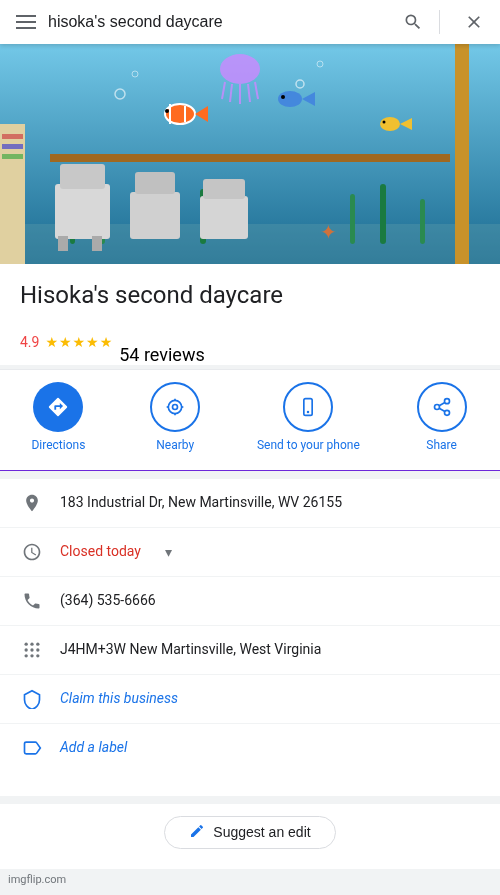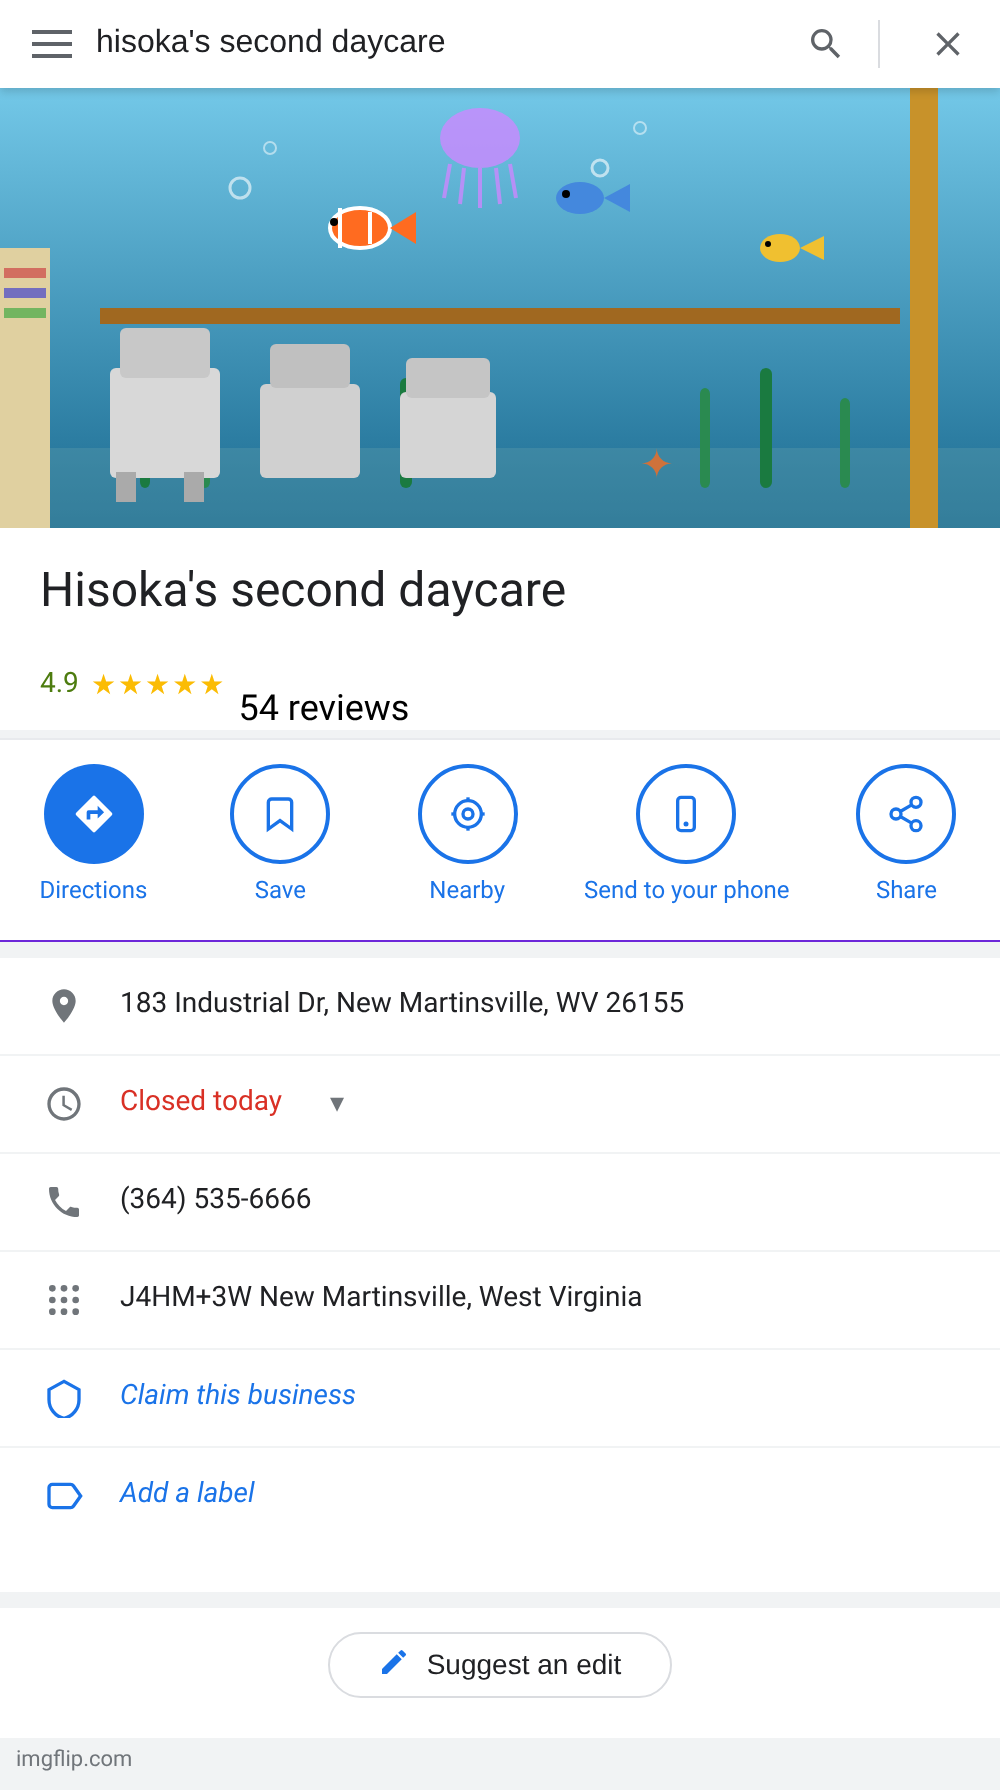--- a/index.html
+++ b/index.html
@@ -108,21 +108,21 @@
       margin-bottom: 8px;
     }
     .rating-row {
       display: flex;
       align-items: center;
       gap: 6px;
       margin-bottom: 4px;
     }
     .rating-number {
       font-size: 14px;
-      color: #4d7c0f;
+      color: #ef4444;
     }
     .stars {
       color: #fbbc04;
       font-size: 14px;
       letter-spacing: 1px;
     }
     .review-count {
       font-size: 18px;
       color: #000000;
       cursor: pointer;
@@ -374,28 +374,20 @@
 
   <div class="action-item">
     <div class="action-circle filled">
       <svg width="22" height="22" viewBox="0 0 24 24" fill="white">
         <path d="M21.71 11.29l-9-9a1 1 0 0 0-1.42 0l-9 9a1 1 0 0 0 0 1.42l9 9a1 1 0 0 0 1.42 0l9-9a1 1 0 0 0 0-1.42zM14 14.5V12h-4v3H8v-4a1 1 0 0 1 1-1h5V7.5l3.5 3.5-3.5 3.5z"></path>
       </svg>
     </div>
     <span class="action-label">Directions</span>
   </div>
 
-  <div class="action-item">
-    <div class="action-circle outline">
-      <svg width="20" height="20" viewBox="0 0 24 24" fill="none" stroke="#1a73e8" stroke-width="2">
-        <path d="M19 21l-7-5-7 5V5a2 2 0 0 1 2-2h10a2 2 0 0 1 2 2z"></path>
-      </svg>
-    </div>
-    <span class="action-label">Save</span>
-  </div>
 
   <div class="action-item">
     <div class="action-circle outline">
       <svg width="20" height="20" viewBox="0 0 24 24" fill="none" stroke="#1a73e8" stroke-width="2">
         <circle cx="12" cy="12" r="3"></circle>
         <circle cx="12" cy="12" r="8"></circle>
         <line x1="12" y1="2" x2="12" y2="4"></line>
         <line x1="12" y1="20" x2="12" y2="22"></line>
         <line x1="2" y1="12" x2="4" y2="12"></line>
         <line x1="20" y1="12" x2="22" y2="12"></line>

